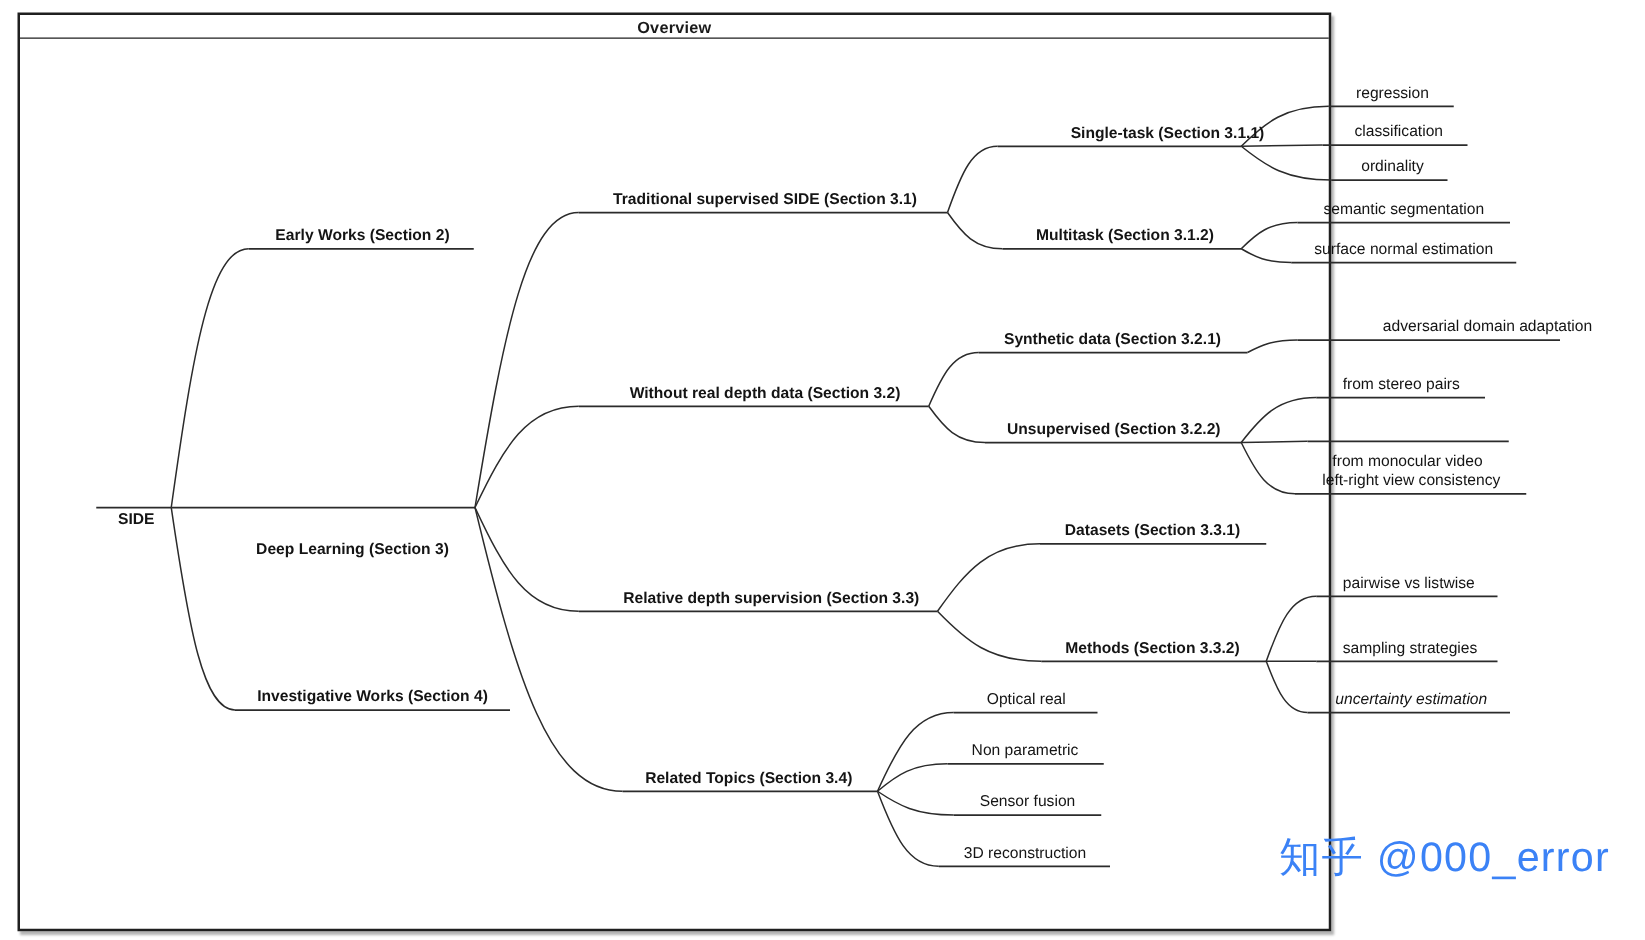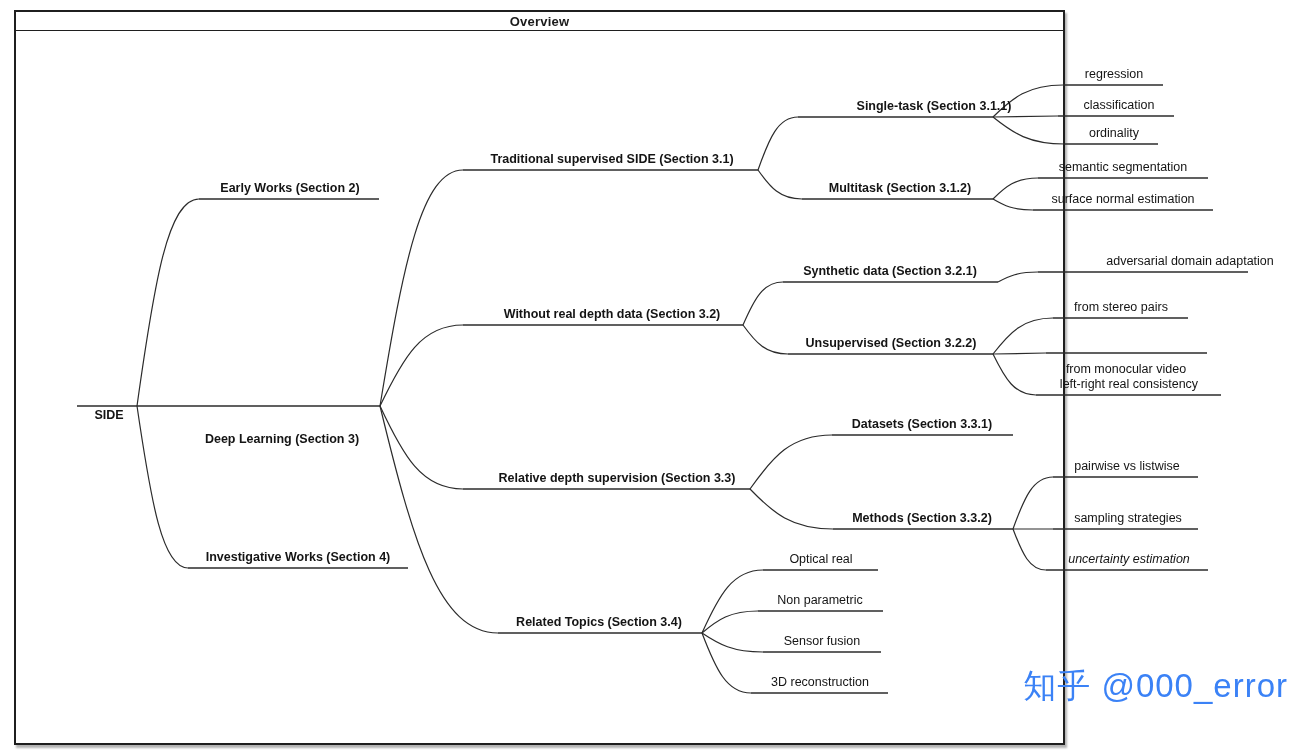--- a/index.html
+++ b/index.html
@@ -113,21 +113,21 @@
         <div class="nlabel" style="left: 1098px; top: 36px; text-align: right;">regression</div>
         <div class="nlabel" style="left: 1103px; top: 67px;">classification</div>
         <div class="nlabel" style="left: 1098px; top: 95px;">ordinality</div>
         <div class="nlabel" style="left: 1107px; top: 129px;">semantic segmentation</div>
         <div class="nlabel" style="left: 1107px; top: 161px;">surface normal estimation</div>
         <div class="nlabel bold" style="left: 874px; top: 233px;">Synthetic data (Section 3.2.1)</div>
         <div class="nlabel bold" style="left: 875px; top: 305px;">Unsupervised (Section 3.2.2)</div>
         <div class="nlabel" style="left: 1127px; top: 223px; margin-left: 47px;">adversarial domain adaptation</div>
         <div class="nlabel" style="left: 1105px; top: 269px;">from stereo pairs</div>
         <div class="nlabel" style="left: 1110px; top: 304px; margin-top: 27px;">from monocular video</div>
-        <div class="nlabel" style="left: 1113px; top: 346px;">left-right real consistency</div>
+        <div class="nlabel" style="left: 1113px; top: 346px;">left-right view consistency</div>
         <div class="nlabel bold" style="left: 906px; top: 386px;">Datasets (Section 3.3.1)</div>
         <div class="nlabel bold" style="left: 906px; top: 480px;">Methods (Section 3.3.2)</div>
         <div class="nlabel" style="left: 1111px; top: 428px;">pairwise vs listwise</div>
         <div class="nlabel" style="left: 1112px; top: 480px;">sampling strategies</div>
         <div class="nlabel" style="left: 1113px; top: 521px; font-style: italic;">uncertainty estimation</div>
         <div class="nlabel" style="left: 805px; top: 521px;">Optical real</div>
         <div class="nlabel" style="left: 804px; top: 562px;">Non parametric</div>
         <div class="nlabel" style="left: 806px; top: 603px;">Sensor fusion</div>
         <div class="nlabel" style="left: 804px; top: 644px;">3D reconstruction</div>
       </div>

